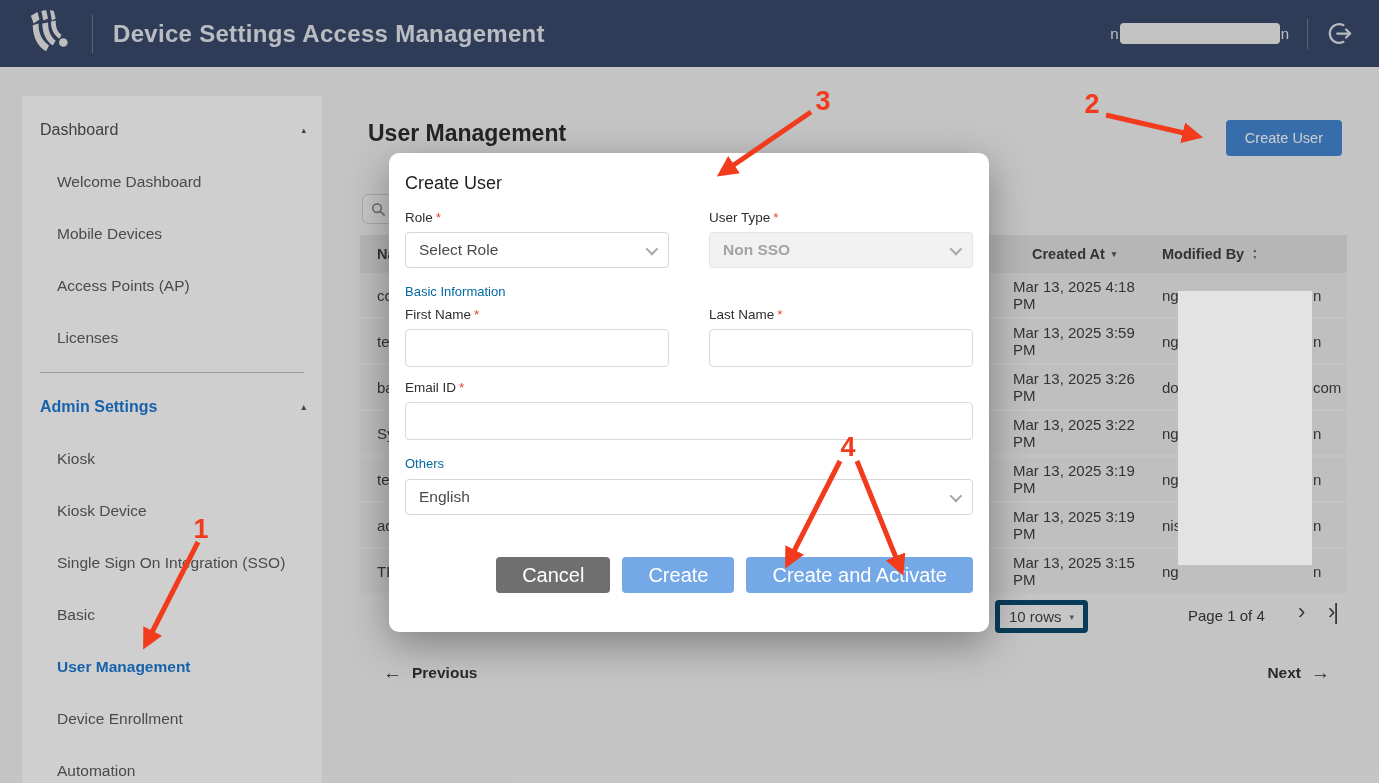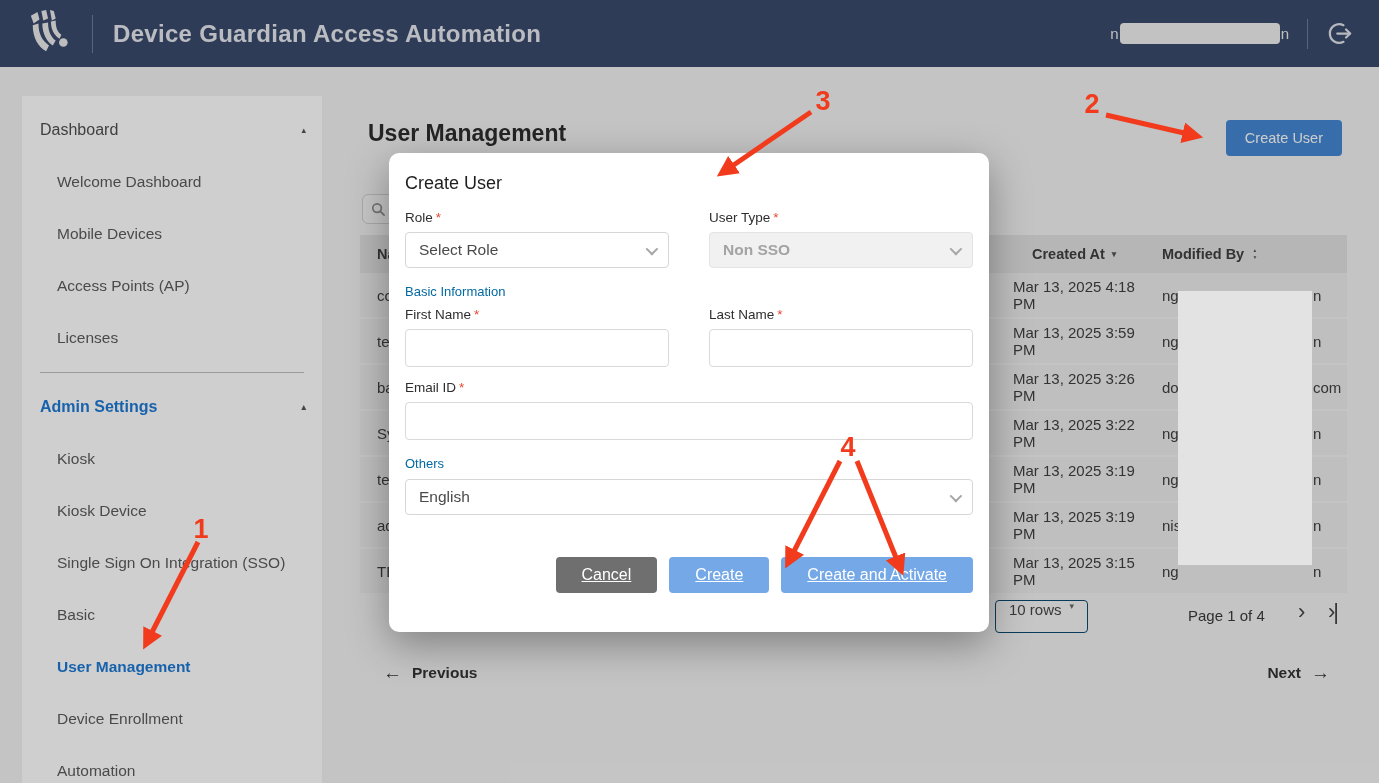--- a/index.html
+++ b/index.html
@@ -45,22 +45,22 @@
   .c1 { width:635px; padding-left:17px; }
   .c2 { width:165px; padding-left:18px; }
   .c3 { width:187px; padding-left:2px; position:relative; }
   .thead .c2 { padding-left:37px; display:flex; align-items:center; cursor:pointer; }
   .thead .c3 { display:flex; align-items:center; cursor:pointer; }
   .sort-single { font-size:9px; color:#555; margin-left:7px; }
   .sort-both { display:flex; flex-direction:column; margin-left:7px; }
   .sort-both span { font-size:8px; line-height:7px; color:#555; }
   .mod-suffix { position:absolute; left:153px; top:50%; transform:translateY(-50%); }
   .tfoot { height:43px; background:#efefef; position:relative; font-size:15px; color:#3a3a3a; }
-  .rows-selector { position:absolute; left:635px; top:5px; height:33px; width:93px; border:1px solid #0c4a6e;
-            border-radius:4px; background:#f2f2f2; display:flex; align-items:flex-start; justify-content:center;
+  .rows-selector { position:absolute; left:635px; top:5px; height:33px; width:93px; border:5px solid #0c4a6e;
+            border-radius:4px; background:#f2f2f2; display:flex; align-items:center; justify-content:center;
             gap:8px; font-size:15px; color:#454545; cursor:pointer; }
   .rows-caret { font-size:9px; color:#666; }
   .page-status { position:absolute; left:828px; top:12px; }
   .pg-next { position:absolute; left:938px; top:4px; font-size:22px; color:#444; cursor:pointer; }
   .pg-last { position:absolute; left:968px; top:4px; font-size:22px; color:#444; cursor:pointer; letter-spacing:-2px; }
 
   .prev-next { position:absolute; left:40px; right:34px; top:566px; display:flex; justify-content:space-between; }
   .pn-link { display:flex; align-items:center; gap:10px; font-size:15.5px; font-weight:bold; color:#333; cursor:pointer; }
   .pn-arrow { font-size:19px; }
 
@@ -77,21 +77,21 @@
   .select { height:36px; border:1px solid #d6d6d6; border-radius:4px; display:flex; align-items:center;
             justify-content:space-between; padding:0 13px; font-size:15.5px; color:#4a4a4a; cursor:pointer; background:#fff; }
   .select.disabled { background:#f1f1f1; border-color:#e4e4e4; color:#a3a3a3; cursor:default;font-weight:bold; }
   .chev { width:9px; height:9px; border-right:2px solid #a6a6a6; border-bottom:2px solid #a6a6a6;
           transform:rotate(45deg) translateY(-2px); flex:0 0 auto; }
   .section-label { font-size:13px; color:#0369a1; margin:16px 0 8px; }
   .tinput { width:100%; height:38px; border:1px solid #d9d9d9; border-radius:4px; padding:0 12px;
             font-size:15px; color:#333; outline:none; background:#fff; font-family:inherit; }
   .mt14 { margin-top:13px; }
   .modal-footer { display:flex; justify-content:flex-end; gap:12px; margin-top:42px; }
-  .mbtn { height:36px; border:none; border-radius:4px; color:#fff; font-size:16px; cursor:pointer; font-family:inherit;text-decoration:underline; }
+  .mbtn { height:36px; border:none; border-radius:4px; color:#fff; font-size:20px; cursor:pointer; font-family:inherit; }
   .mbtn.gray { background:#6f6f6f; padding:0 26px; }
   .mbtn.blue { background:#75a8e7; padding:0 26px; }
 
   
   .anno { position:absolute; inset:0; z-index:20; pointer-events:none; }
 </style>
 </head>
 <body>
 
 <div class="header">
@@ -100,21 +100,21 @@
       <path d="M5 6 l7 -4 l2 8 l-6 4 z"></path>
       <path d="M16 1 l5 -1 l2 9 l-5 2 z"></path>
       <path d="M25 0 l4 1 l2 8 l-4 2 z"></path>
       <path d="M7 16 c0 13 6 23 14 27 l3 -6 c-7 -5 -11 -12 -11 -23 z"></path>
       <path d="M17 14 c0 11 5 19 11 23 l3 -5 c-5 -4 -8 -10 -8 -19 z"></path>
       <path d="M26 12 c0 9 4 15 9 18 l2 -4 c-4 -3 -6 -7 -6 -15 z"></path>
       <circle cx="39" cy="34" r="4.5"></circle>
     </svg>
   </span>
   <span class="hdr-divider"></span>
-  <span class="hdr-title">Device Guardian Access Automation</span>
+  <span class="hdr-title">Device Settings Access Management</span>
   <span class="hdr-spacer"></span>
   <span class="hdr-user">
     <span>n</span>
     <span class="redact-inline"></span>
     <span>n</span>
   </span>
   <span class="hdr-divider2"></span>
   <span class="logout-btn">
     <svg width="27" height="27" viewBox="0 0 24 24" fill="none" stroke="#dfe2e8" stroke-width="2" stroke-linecap="round" stroke-linejoin="round">
       <path d="M15.5 4.6 A 8.3 8.3 0 1 0 15.5 19.4"></path>

